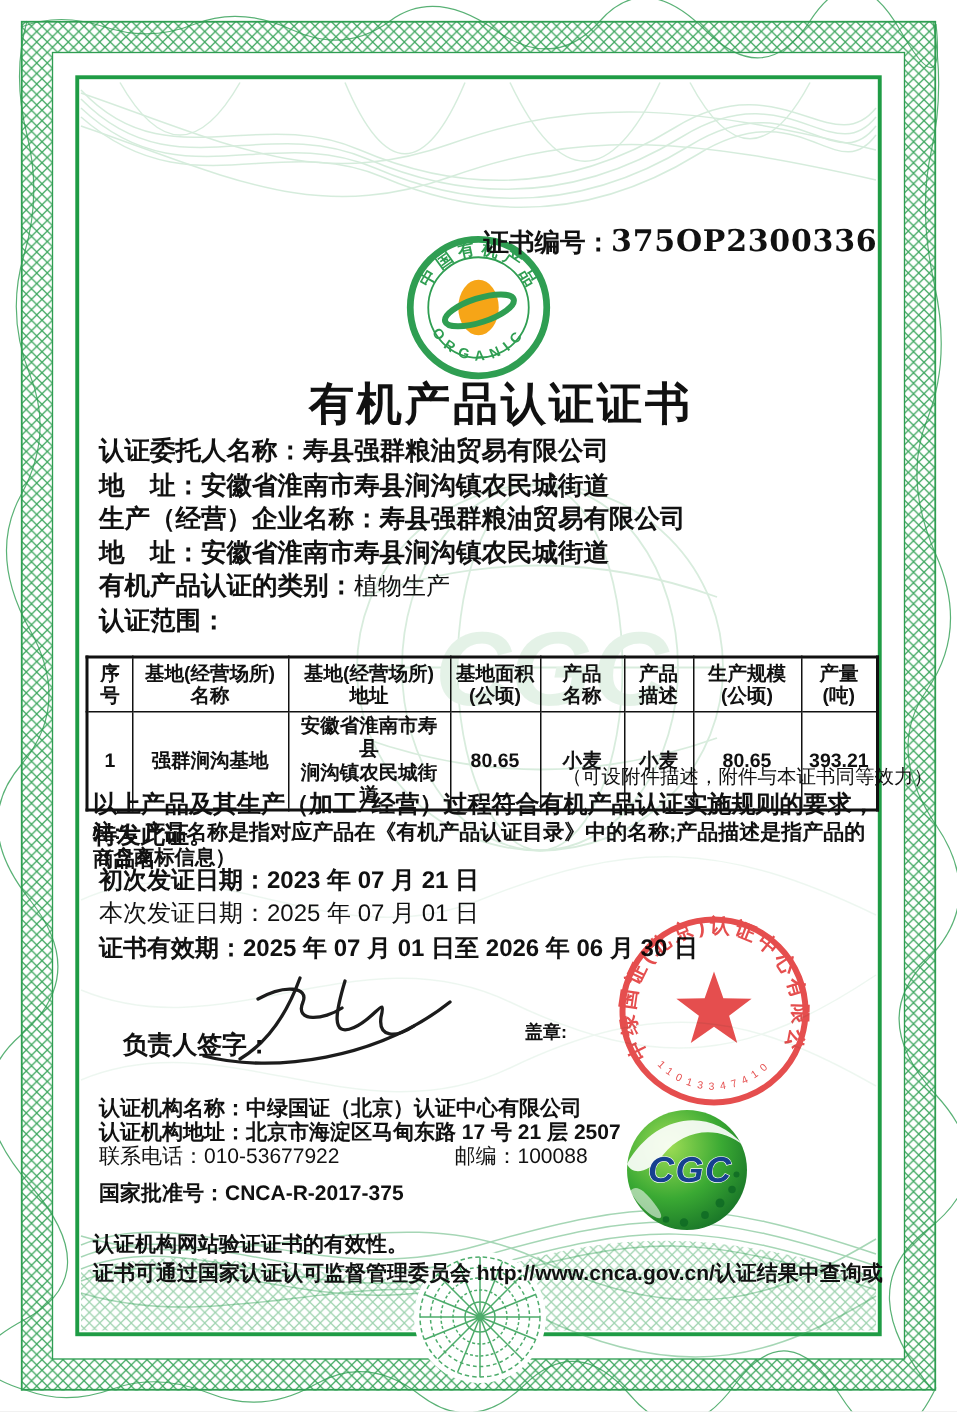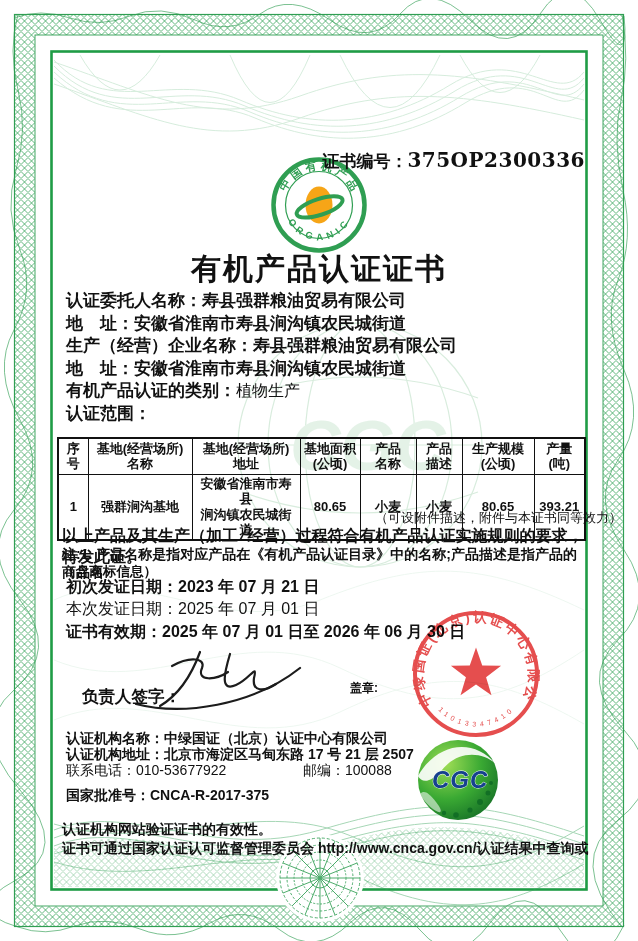--- a/index.html
+++ b/index.html
@@ -5,21 +5,21 @@
   html,body{margin:0;padding:0;background:#e8e8e8;}
   .stage{position:relative;width:638px;height:941px;background:#ffffff;overflow:hidden;
          font-family:"Liberation Sans",sans-serif;color:#111;}
   .abs{position:absolute;}
   svg{display:block;}
   .deco{pointer-events:none;}
   
   .cert-no{top:148px;left:0;width:585px;text-align:right;font-weight:700;}
   .cert-no .lbl{font-size:17px;}
   .cert-no .num{font-family:"DejaVu Serif",serif;font-size:20px;font-weight:600;letter-spacing:.5px;}
-  .title{top:249px;left:0;width:638px;text-align:center;font-size:30px;font-weight:800;letter-spacing:2px;}
+  .title{top:249px;left:0;width:588px;text-align:center;font-size:30px;font-weight:800;letter-spacing:2px;padding-left:40px;}
   .info{top:290px;left:66px;width:520px;font-size:17px;font-weight:700;line-height:22.6px;}
   .info .kai{font-family:"DejaVu Serif",serif;font-weight:500;font-size:16px;}
   table.scope{position:absolute;top:437px;left:57px;width:527px;border-collapse:collapse;
               table-layout:fixed;border:2px solid #111;}
   table.scope th,table.scope td{border:1.3px solid #111;font-size:13px;font-weight:700;
               text-align:center;vertical-align:middle;padding:1px 2px;line-height:15.5px;}
   table.scope thead tr{height:36px;}
   table.scope tbody tr{height:39px;}
   .pre{white-space:pre-line;}
   .att-note{top:509px;left:0;width:622px;text-align:right;font-family:"DejaVu Serif",serif;

